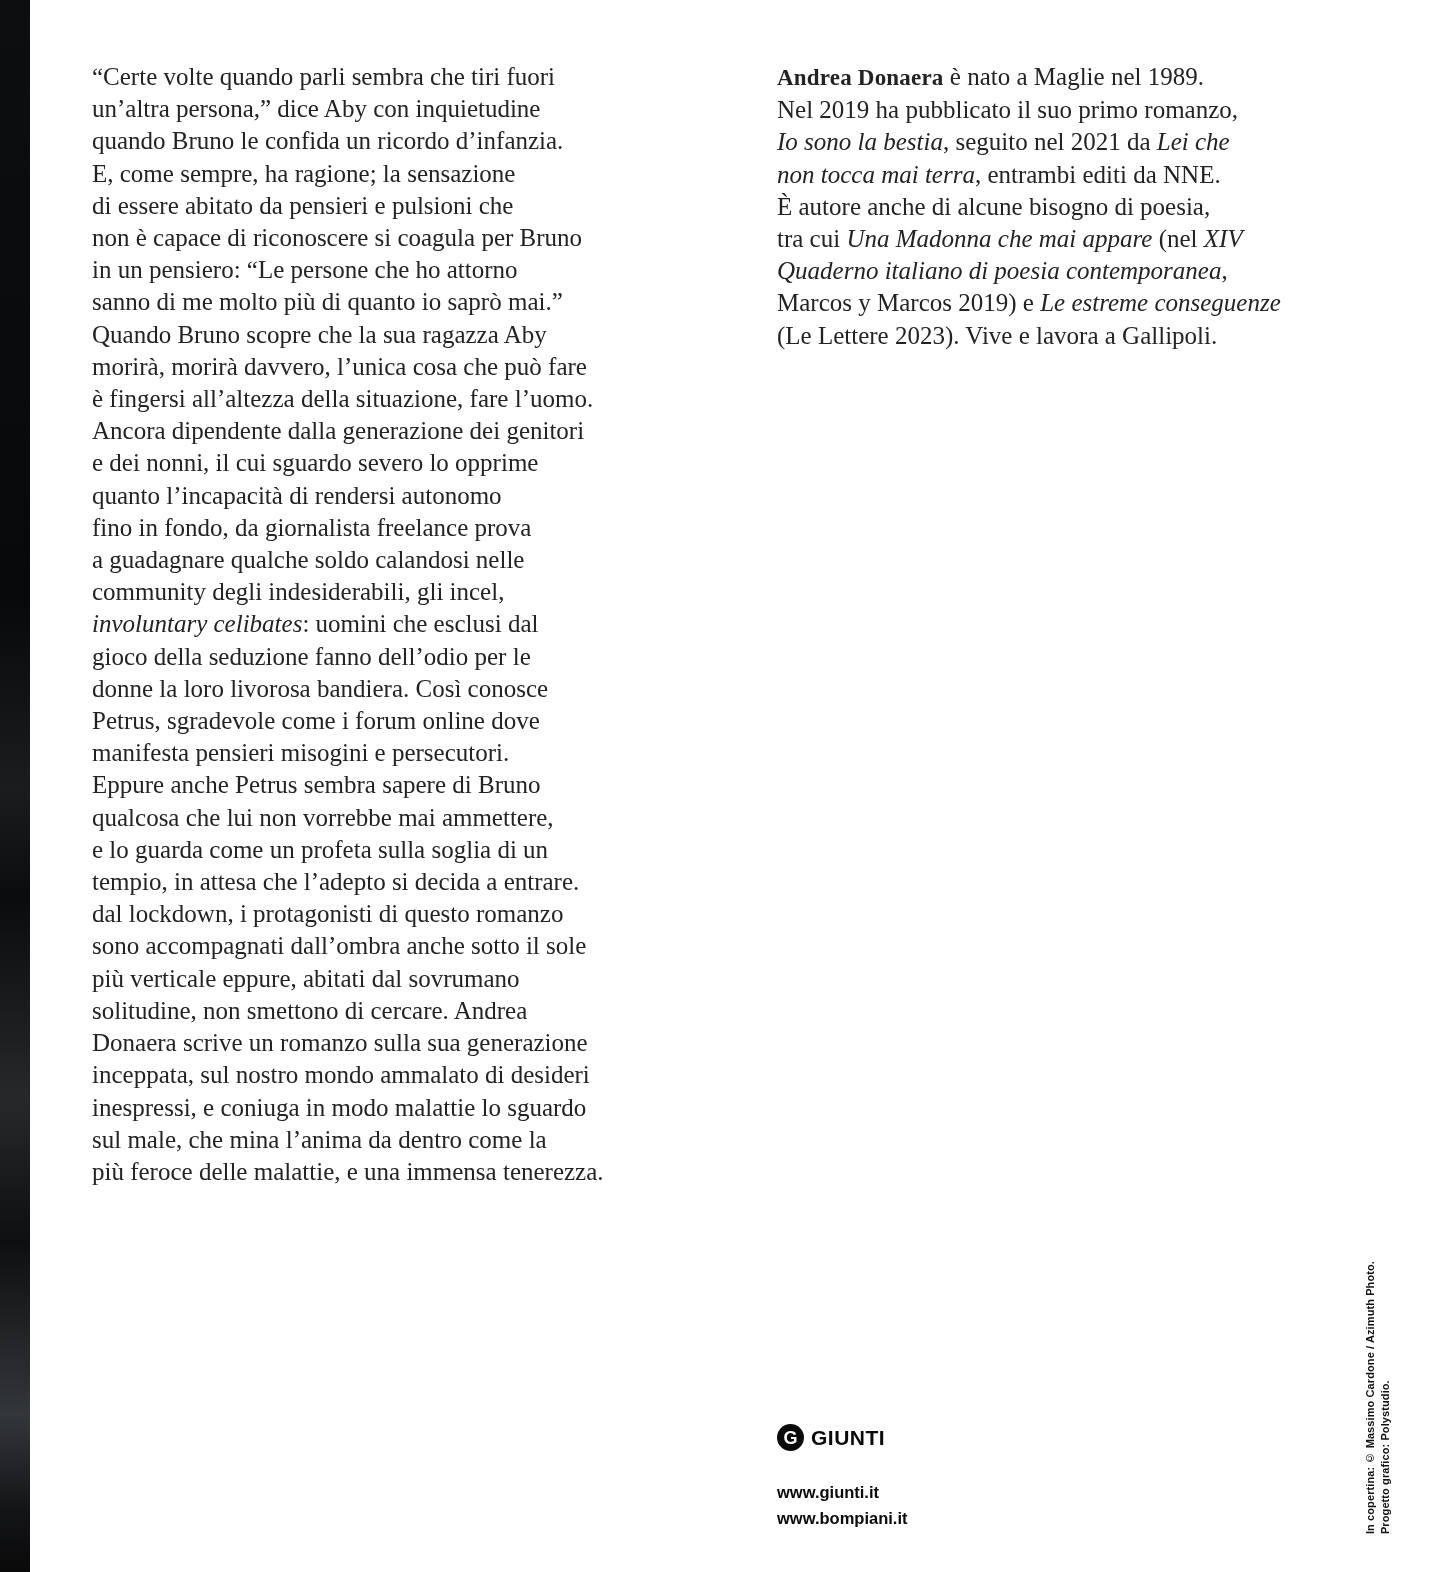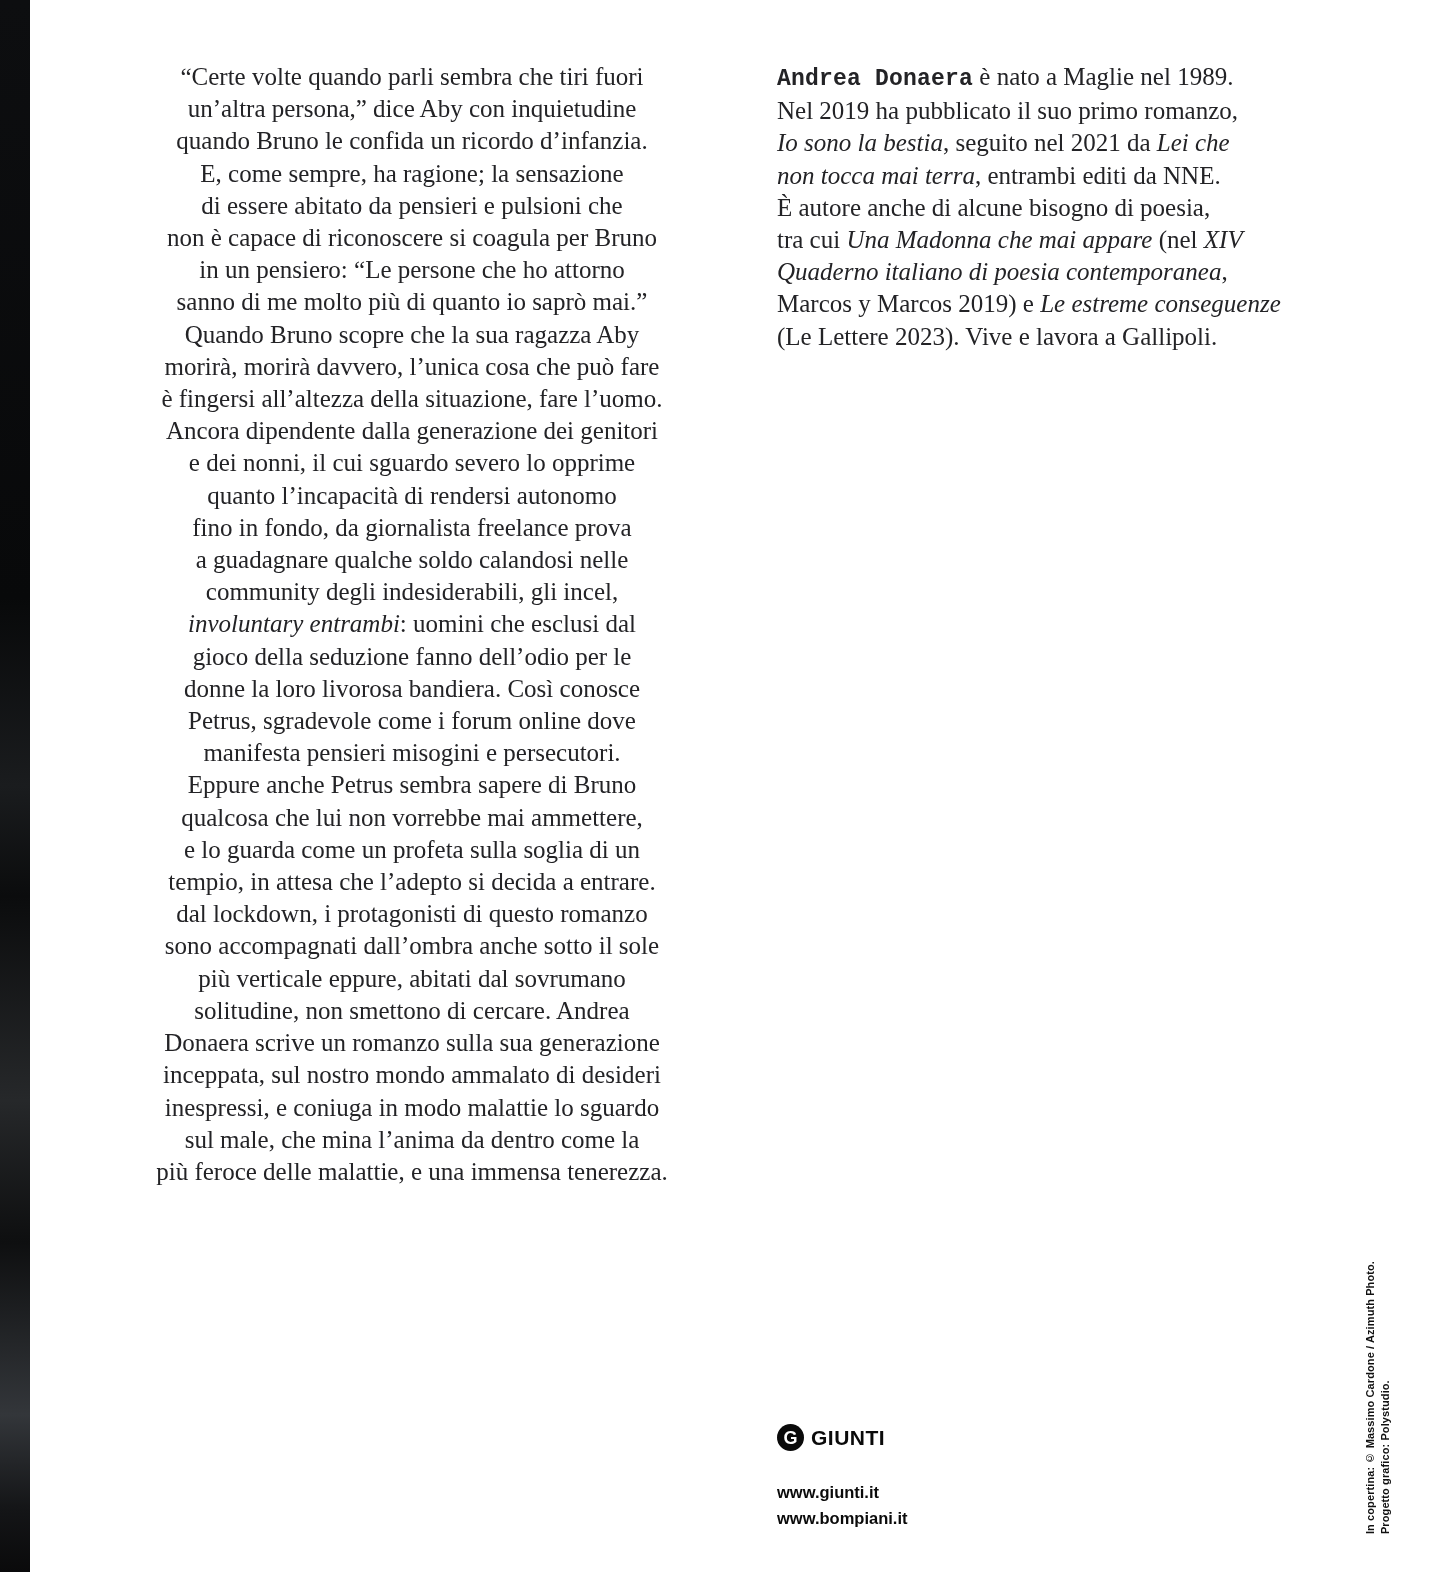--- a/index.html
+++ b/index.html
@@ -24,27 +24,27 @@
         #26282a 70%, #0e0f10 79%, #33363a 90%, #141517 96%, #0a0a0b 100%);
   }
 
   .textcol {
     position: absolute;
     top: 61px;
     font-size: 25px;
     line-height: 32.2px;
     color: #232326;
   }
-  .blurb { left: 92px;  width: 640px; text-align: center; }
+  .blurb { left: 92px;  width: 640px; }
   .bio   { left: 777px; width: 620px; }
 
   .line { white-space: nowrap; }
   .run-i { font-style: italic; }
   .run-b { font-weight: 700; }
-  .run-s { font-family: Liberation Mono, monospace; font-size: 0.92em; letter-spacing: 0.2px; }
+  .run-s { font-family: Liberation Serif, serif; font-size: 0.92em; letter-spacing: 0.2px; }
 
   
   .publisher {
     position: absolute;
     left: 777px;
     top: 1424px;
     font-family: "Liberation Sans", sans-serif;
     color: #0a0a0a;
   }
   .logo-row {
@@ -108,21 +108,21 @@
     <div class="line"><span>sanno di me molto più di quanto io saprò mai.”</span></div>
     <div class="line"><span>Quando Bruno scopre che la sua ragazza Aby</span></div>
     <div class="line"><span>morirà, morirà davvero, l’unica cosa che può fare</span></div>
     <div class="line"><span>è fingersi all’altezza della situazione, fare l’uomo.</span></div>
     <div class="line"><span>Ancora dipendente dalla generazione dei genitori</span></div>
     <div class="line"><span>e dei nonni, il cui sguardo severo lo opprime</span></div>
     <div class="line"><span>quanto l’incapacità di rendersi autonomo</span></div>
     <div class="line"><span>fino in fondo, da giornalista freelance prova</span></div>
     <div class="line"><span>a guadagnare qualche soldo calandosi nelle</span></div>
     <div class="line"><span>community degli indesiderabili, gli incel,</span></div>
-    <div class="line"><span class="run-i">involuntary entrambi</span><span>: uomini che esclusi dal</span></div>
+    <div class="line"><span class="run-i">involuntary celibates</span><span>: uomini che esclusi dal</span></div>
     <div class="line"><span>gioco della seduzione fanno dell’odio per le</span></div>
     <div class="line"><span>donne la loro livorosa bandiera. Così conosce</span></div>
     <div class="line"><span>Petrus, sgradevole come i forum online dove</span></div>
     <div class="line"><span>manifesta pensieri misogini e persecutori.</span></div>
     <div class="line"><span>Eppure anche Petrus sembra sapere di Bruno</span></div>
     <div class="line"><span>qualcosa che lui non vorrebbe mai ammettere,</span></div>
     <div class="line"><span>e lo guarda come un profeta sulla soglia di un</span></div>
     <div class="line"><span>tempio, in attesa che l’adepto si decida a entrare.</span></div>
     <div class="line"><span>dal lockdown, i protagonisti di questo romanzo</span></div>
     <div class="line"><span>sono accompagnati dall’ombra anche sotto il sole</span></div>

